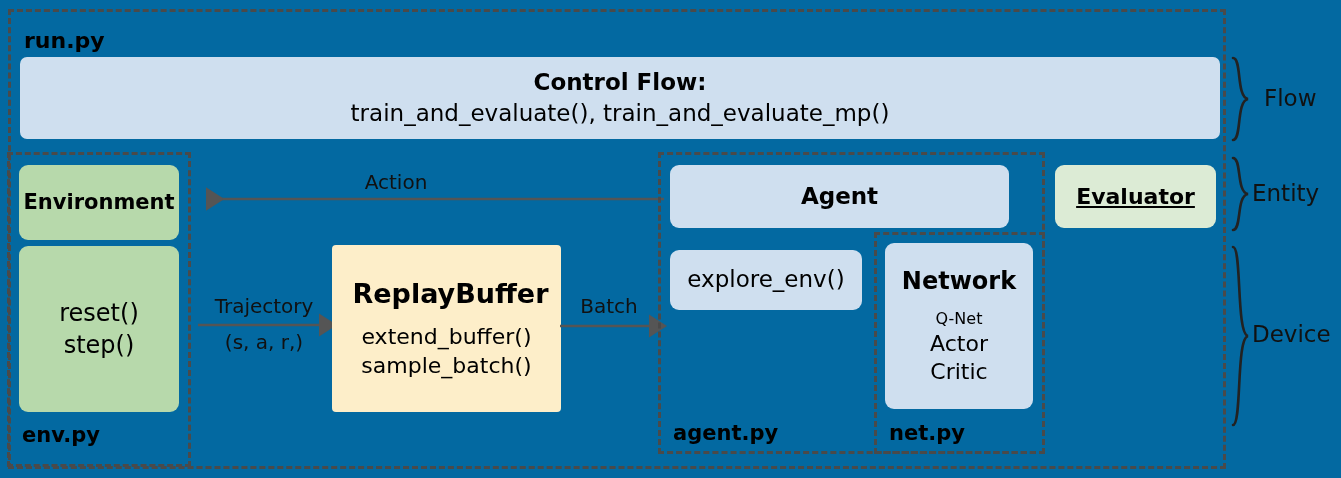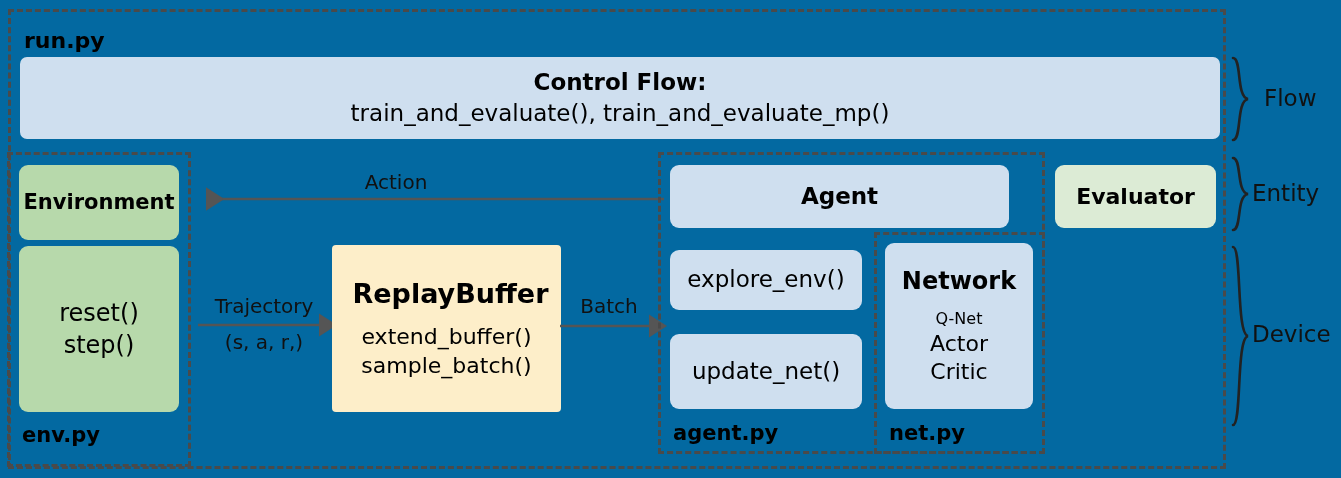--- a/index.html
+++ b/index.html
@@ -6,21 +6,21 @@
   body{font-family:"DejaVu Sans","Liberation Sans",sans-serif;}
   #stage{position:relative;width:1341px;height:478px;background:#0369a1;overflow:hidden;}
 
   .dashed{position:absolute;border:3px dashed #4a4a4a;box-sizing:border-box;background:transparent;}
 
   .card{position:absolute;box-sizing:border-box;border-radius:9px;
         display:flex;flex-direction:column;align-items:center;justify-content:center;
         text-align:center;line-height:1.18;color:#000;}
   .blue{background:#cfdfef;}
   .green{background:#b7d9ab;}
-  .green-lt{background:#dcebd5;}
+  .green-lt{background:#dcebd5;text-decoration:underline;}
   .yellow{background:#fdeec9;}
 
   .bold{font-weight:bold;}
   .filelabel{position:absolute;font-weight:bold;font-size:21px;color:#000;white-space:nowrap;}
   .plainlabel{position:absolute;font-size:20px;color:#111;white-space:nowrap;}
   .arrowsvg{position:absolute;overflow:visible;}
   .bracesvg{position:absolute;overflow:visible;}
   .gap{height:14px;}
 </style>
 </head>
@@ -84,23 +84,20 @@
   </svg>
   <div class="plainlabel" style="left:609px;top:294px;transform:translateX(-50%);">Batch</div>
 
   <div class="dashed" style="left:658px;top:152px;width:387px;height:302px;"></div>
   <div class="card blue" style="left:670px;top:165px;width:339px;height:63px;">
     <div class="bold" style="font-size:23px;">Agent</div>
   </div>
   <div class="card blue" style="left:670px;top:250px;width:192px;height:60px;">
     <div style="font-size:23px;">explore_env()</div>
   </div>
-  <div class="card blue" style="left:670px;top:334px;width:192px;height:75px;">
-    <div style="font-size:23px;">update_net()</div>
-  </div>
   <div class="filelabel" style="left:673px;top:421px;">agent.py</div>
 
   <div class="dashed" style="left:874px;top:232px;width:171px;height:222px;"></div>
   <div class="card blue" style="left:885px;top:243px;width:148px;height:166px;">
     <div class="bold" style="font-size:24px;">Network</div>
     <div class="gap"></div>
     <div style="font-size:16px;text-align:center;">Q-Net</div>
     <div style="font-size:22px;margin-top:2px;">Actor</div>
     <div style="font-size:22px;margin-top:2px;">Critic</div>
   </div>

